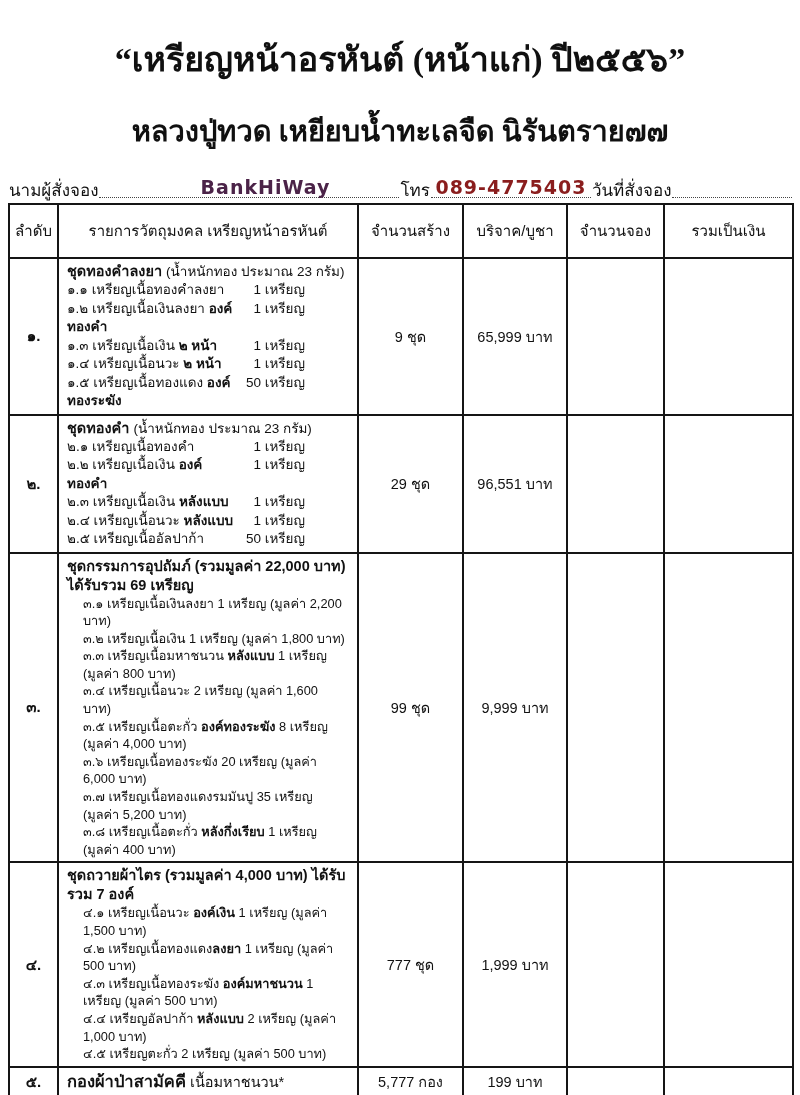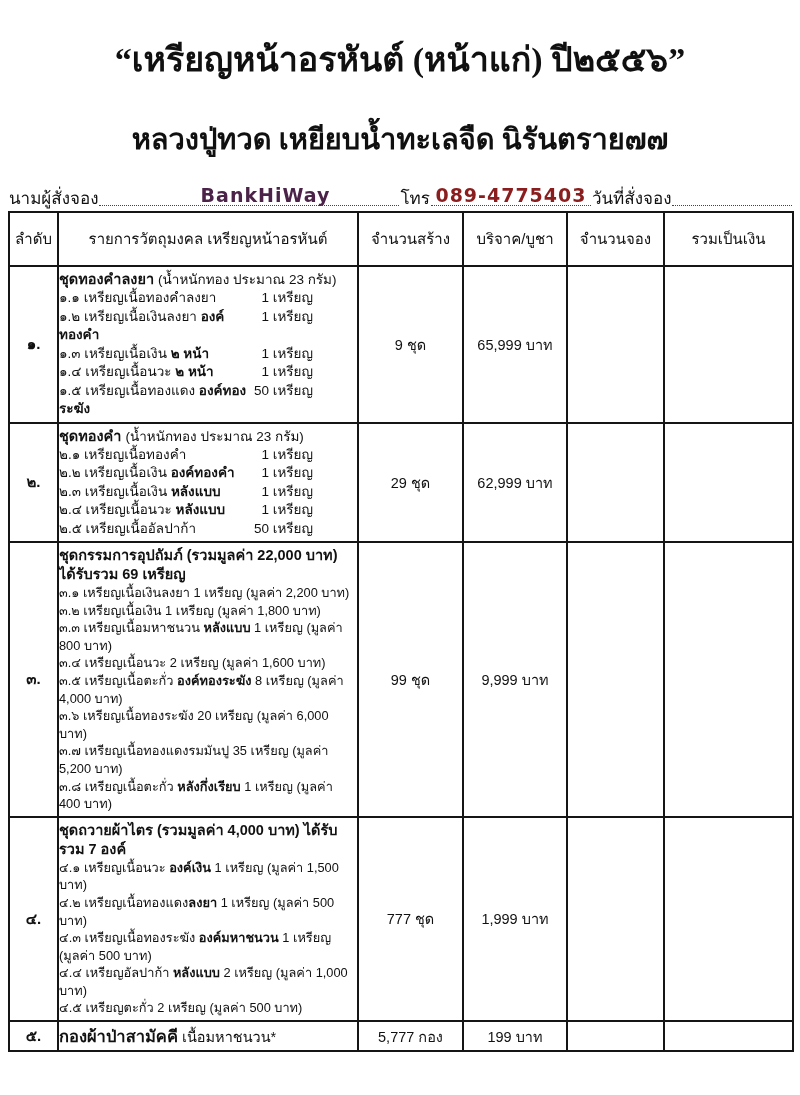--- a/index.html
+++ b/index.html
@@ -3,46 +3,46 @@
 <meta charset="utf-8">
 <style>
   html,body{margin:0;padding:0;background:#ffffff;}
   body{width:800px;height:1095px;font-family:"Liberation Sans","DejaVu Sans",sans-serif;color:#111;}
   .page{width:784px;margin:0 auto;padding-top:10px;}
 
   
   .titles{text-align:center;font-family:"Liberation Serif","DejaVu Serif",serif;color:#101010;}
   .t1{font-size:27px;font-weight:700;margin-top:14px;}
   .t2{font-size:34px;font-weight:700;margin-top:22px;}
-  .t3{font-size:29px;font-weight:700;margin-top:30px;margin-bottom:14px;}
+  .t3{font-size:29px;font-weight:700;margin-top:22px;margin-bottom:14px;}
 
   
   .form-line{display:flex;align-items:flex-end;margin:6px 0 5px 0;height:30px;}
   .lbl{font-size:17px;white-space:nowrap;padding:0 1px;line-height:14px;}
   .dotline{border-bottom:1.5px dotted #444;display:flex;align-items:flex-end;justify-content:center;height:30px;}
   .dl-name{flex:0 0 300px;}
   .dl-phone{flex:0 0 160px;text-align:center;}
   .dl-date{flex:1 1 auto;}
   .fval{font-family:"DejaVu Sans","Liberation Sans",sans-serif;font-weight:700;font-size:19px;letter-spacing:1px;line-height:20px;}
 
   
   table{border-collapse:collapse;table-layout:fixed;width:784px;}
   table,td,th{border:2px solid #151515;}
   th{font-size:15px;font-weight:400;padding:14px 2px;height:24px;}
   td{vertical-align:middle;padding:2px 4px;font-size:14px;}
   td.no{text-align:center;font-weight:700;font-size:15px;vertical-align:middle;}
-  td.desc{padding:3px 0;vertical-align:top;border-radius:19px;}
+  td.desc{padding:3px 8px;vertical-align:top;border-radius:19px;}
   td.num{text-align:center;font-size:14.5px;}
   .row-title{font-size:13.5px;line-height:19px;}
   .row-title .b{font-weight:700;font-size:14.5px;}
   .b{font-weight:700;}
   .lg{font-size:16.5px;}
   .item{display:flex;font-size:13.5px;line-height:18.5px;}
   .item .qty{margin-left:auto;min-width:64px;text-align:right;margin-right:44px;white-space:nowrap;}
-  .small .item{font-size:12.8px;line-height:17.6px;}
+  .small .item{font-size:12.8px;line-height:17.6px;margin-left:16px;}
   .single-line{font-size:14.5px;line-height:20px;}
   td.desc.vmid{vertical-align:middle;}
   .made-wrap{display:flex;flex-direction:column;align-items:center;gap:1px;}
 </style>
 </head>
 <body>
 
 <div class="page">
 
   <div class="titles">
@@ -142,21 +142,21 @@
             <div class="item">
               <span><span class="">๒.๕ เหรียญเนื้ออัลปาก้า</span></span>
               <span class="qty">50 เหรียญ</span>
             </div>
           </td>
           <td class="num">
             <div class="made-wrap">
               <span>29 ชุด</span>
             </div>
           </td>
-          <td class="num">62,999 บาท</td>
+          <td class="num">96,551 บาท</td>
           <td class="num"></td>
           <td class="num"></td>
         </tr>
         <tr style="height: 165px;">
           <td class="no">๓.</td>
           <td class="desc small">
             <div class="row-title"><span class="b ">ชุดกรรมการอุปถัมภ์ (รวมมูลค่า 22,000 บาท) ได้รับรวม 69 เหรียญ</span></div>
             <div class="item">
               <span><span class="">๓.๑ เหรียญเนื้อเงินลงยา 1 เหรียญ (มูลค่า 2,200 บาท)</span></span>
             </div>

